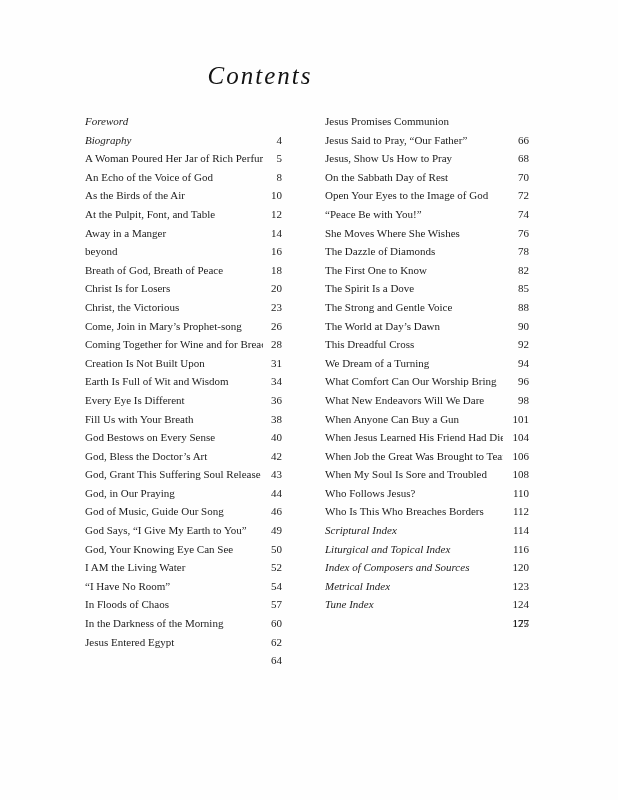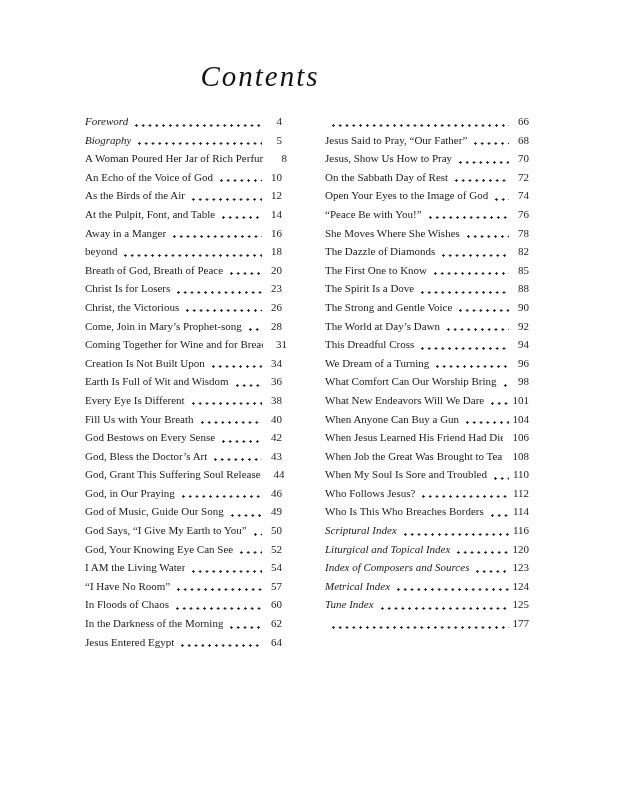--- a/index.html
+++ b/index.html
@@ -18,39 +18,40 @@
   }
   .title {
     position: absolute;
     top: 54px;
     left: 0;
     width: 520px;
     text-align: center;
     font-family: "Liberation Serif", serif;
     font-style: italic;
     font-weight: 400;
-    font-size: 29px;
+    font-size: 25px;
     letter-spacing: 2px;
     color: #131313;
     line-height: 44px;
   }
   .cols {
     position: absolute;
     top: 112px;
     left: 85px;
     display: flex;
   }
   .col { display: flex; flex-direction: column; }
   .col-left  { width: 197px; margin-right: 43px; }
   .col-right { width: 204px; }
   .row {
     display: flex;
     height: 18.6px;
     font-size: 11px;
     white-space: nowrap;
+    flex-direction: column;
   }
   .entry-title {
     flex: 0 0 auto;
     line-height: 18.6px;
     overflow: hidden;
     max-width: 178px;
   }
   .entry-title.italic { font-style: italic; }
   .dots {
     flex: 1 1 auto;
@@ -216,20 +217,21 @@
           <span class="num">62</span>
         </div>
         <div class="row">
           <span class="entry-title">Jesus Entered Egypt</span>
           <span class="dots"></span>
           <span class="num">64</span>
         </div>
       </div>
     <div class="col col-right" id="col-right">
         <div class="row">
+          <span class="entry-title">Jesus Promises Communion</span>
           <span class="dots"></span>
           <span class="num">66</span>
         </div>
         <div class="row">
           <span class="entry-title">Jesus Said to Pray, “Our Father”</span>
           <span class="dots"></span>
           <span class="num">68</span>
         </div>
         <div class="row">
           <span class="entry-title">Jesus, Show Us How to Pray</span>

